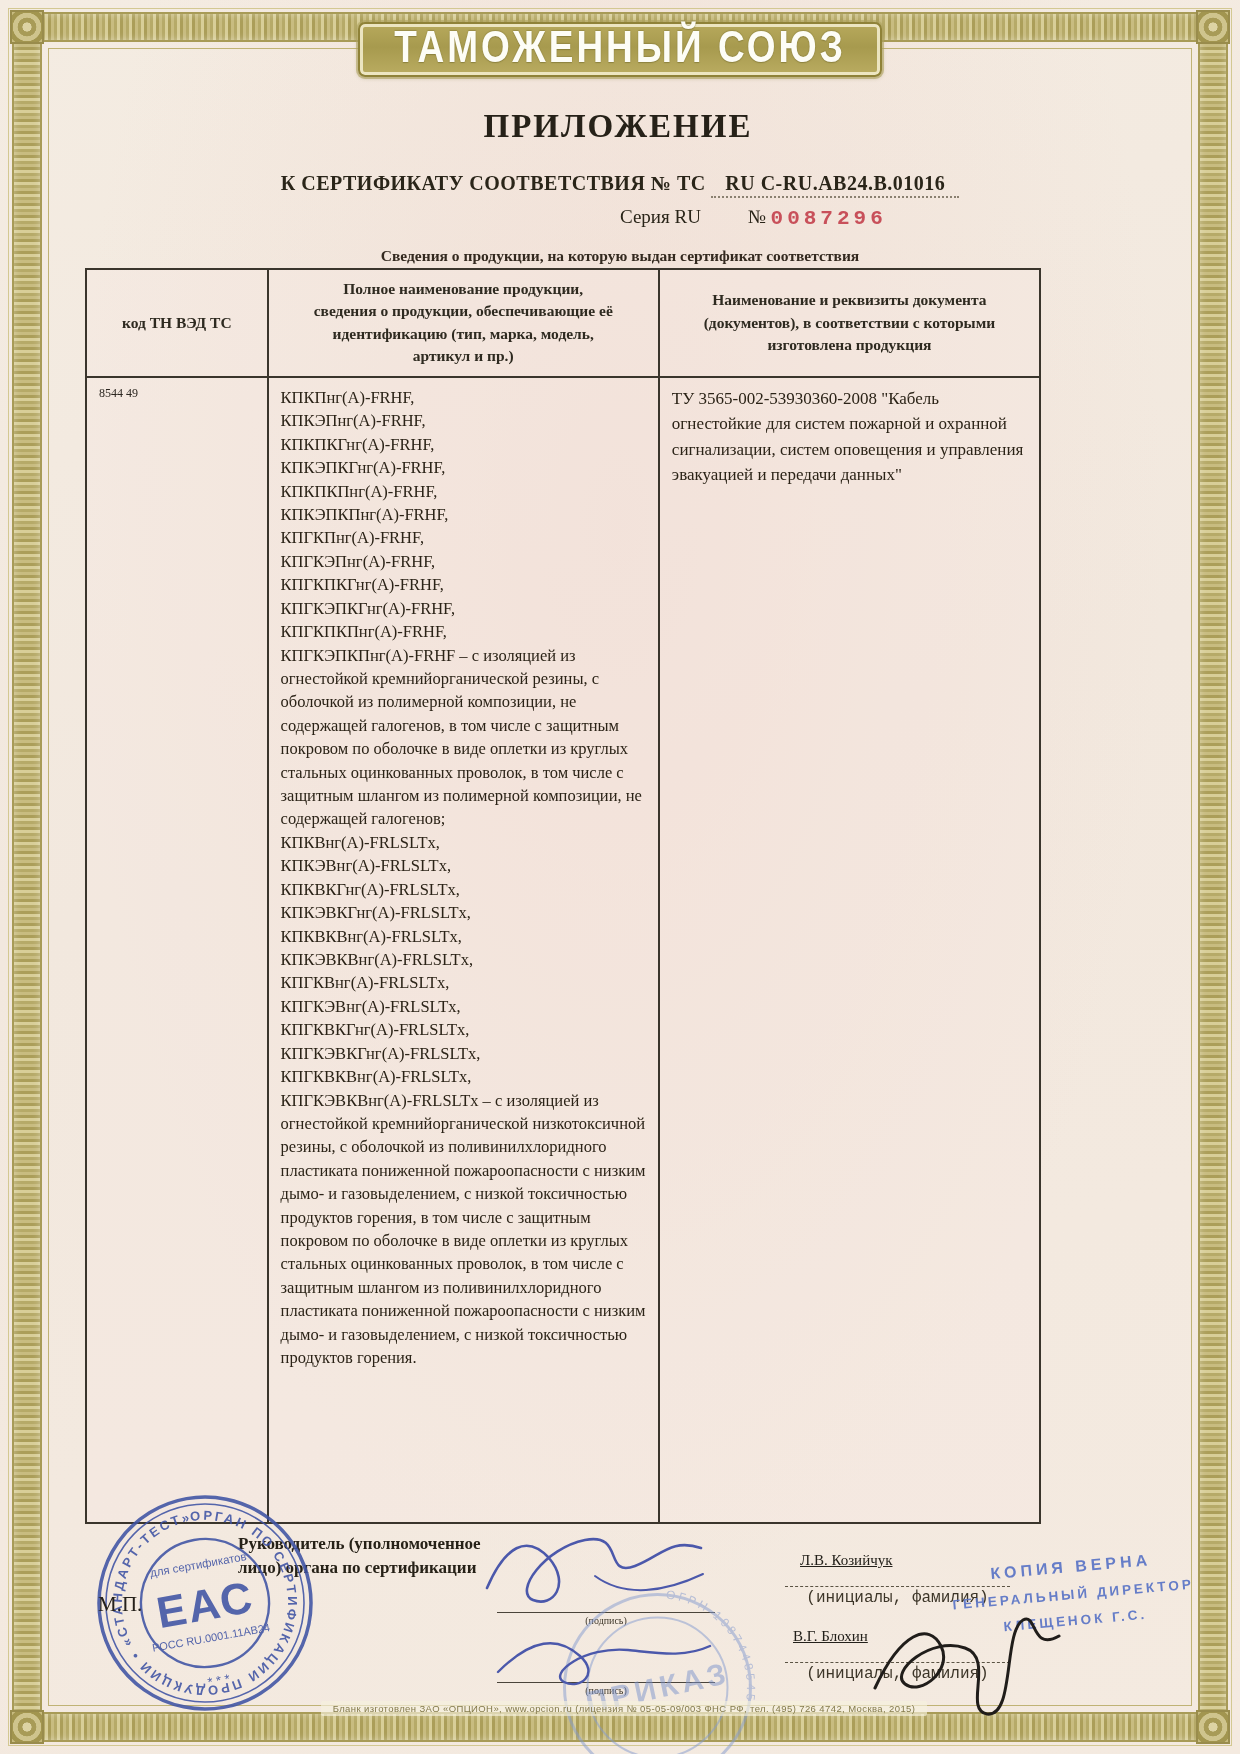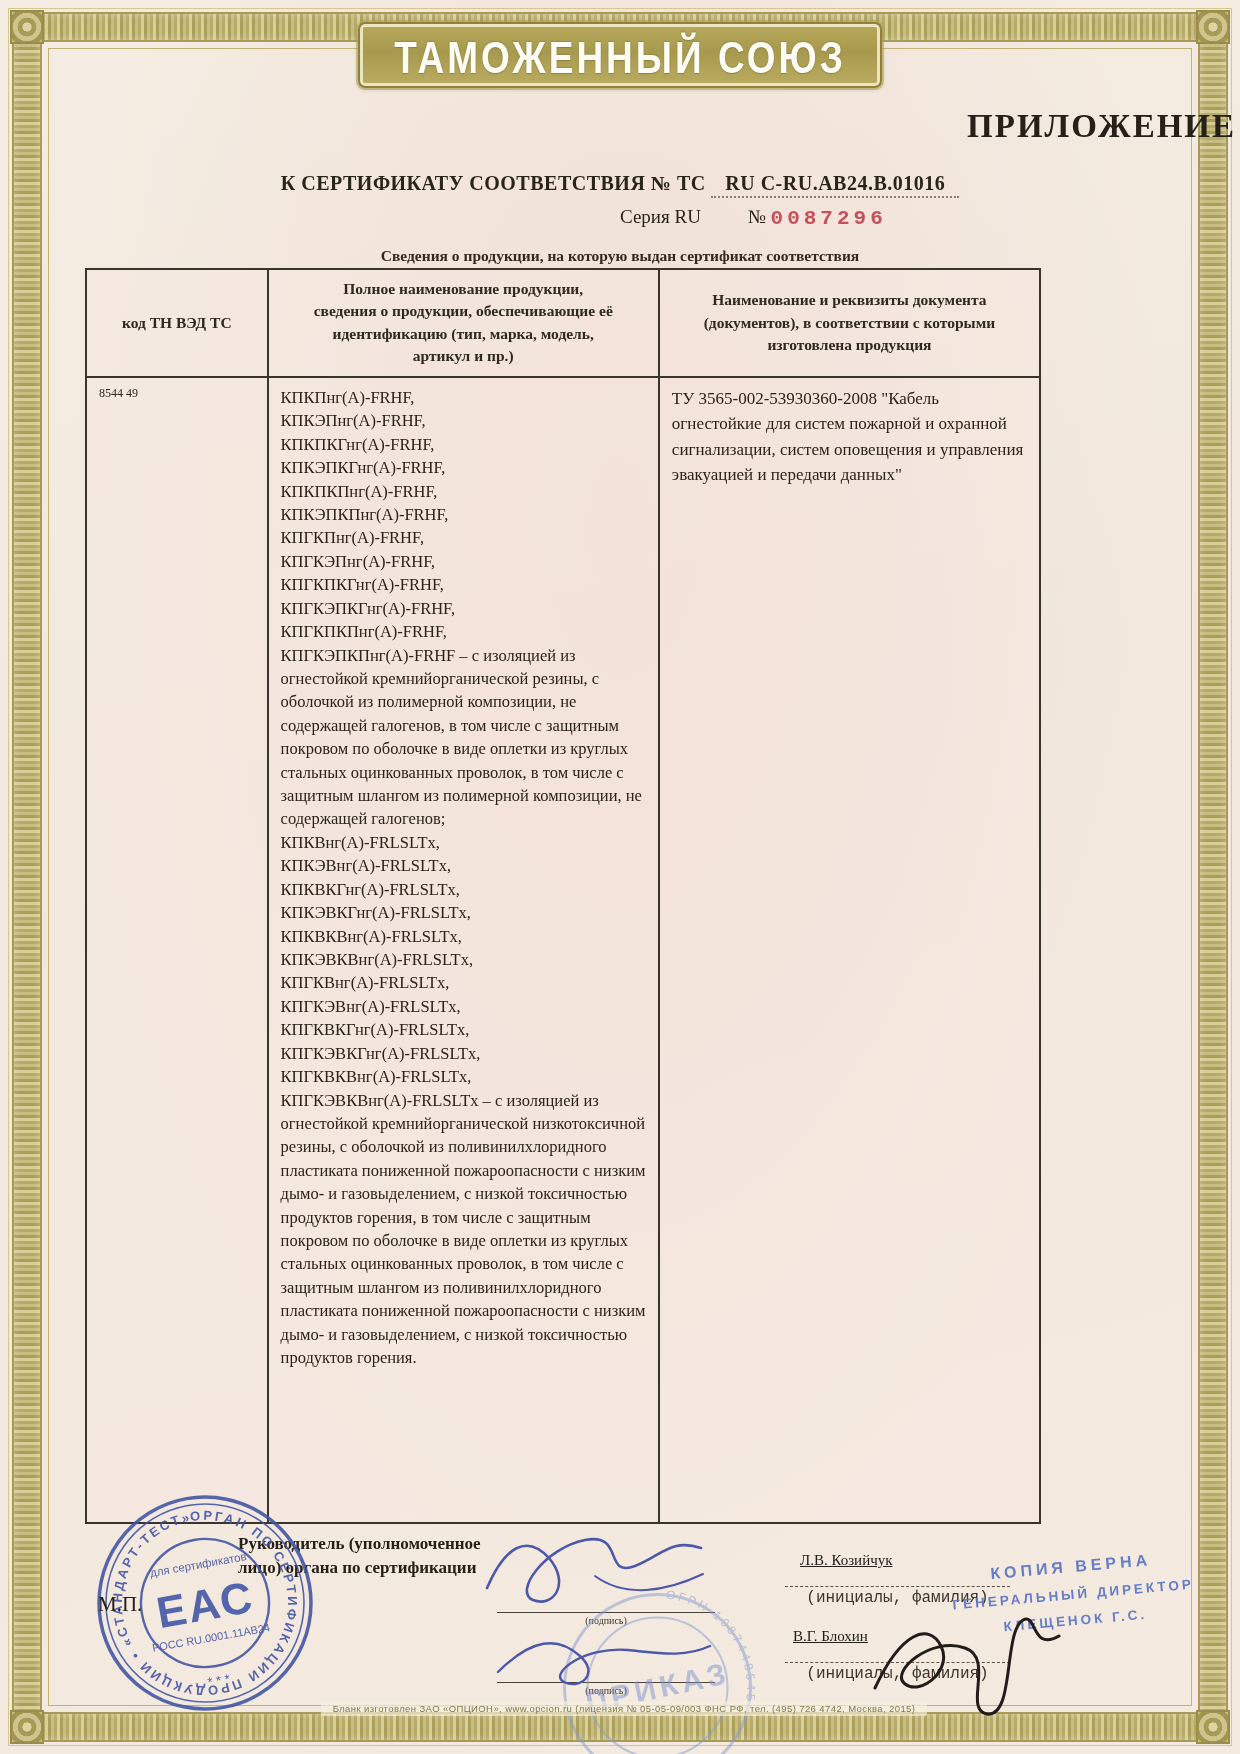--- a/index.html
+++ b/index.html
@@ -22,33 +22,33 @@
   .corner{position:absolute; width:34px; height:34px;
     background:radial-gradient(circle,#ddd3a4 18%,#a89b57 20% 38%,#cfc48d 40% 58%,#a2954f 60% 78%,#c8bc80 80%);
     box-shadow:inset 0 0 0 2px #998c4c;}
   .corner.tl{top:10px;left:10px;} .corner.tr{top:10px;right:10px;}
   .corner.bl{bottom:10px;left:10px;} .corner.br{bottom:10px;right:10px;}
   .frame-line-inner{position:absolute; inset:48px; border:1.5px solid #c0b375; pointer-events:none;}
 
   
   .plaque-wrap{position:absolute; top:22px; left:0; right:0; display:flex; justify-content:center;}
   .plaque{
-    position:relative; padding:15px 34px 10px;
+    position:relative; padding:4px 34px 10px;
     background:linear-gradient(180deg,#b7a95c 0%, #a79a4e 45%, #baac61 100%);
     border:2px solid #8f8238; border-radius:7px;
     box-shadow:inset 0 0 0 3px rgba(246,240,210,.85), 0 0 0 2px rgba(176,165,96,.6), 0 1px 4px rgba(120,110,50,.4);
   }
   .plaque-text{
     font-family:"Liberation Sans", sans-serif; font-weight:700; font-size:37px; line-height:1;
     color:#fdfdf6; letter-spacing:3px; display:inline-block; transform:scaleY(1.22);
     text-shadow:0 1px 1px rgba(110,100,40,.55), 0 -1px 1px rgba(110,100,40,.35);
     white-space:nowrap;
   }
   
-  .doc-title{position:absolute; top:108px; left:0; right:4px; text-align:right;
+  .doc-title{position:absolute; top:108px; left:0; right:4px; text-align:center;
     font-size:33px; font-weight:700; letter-spacing:2px; color:#262118;}
   .cert-line{position:absolute; top:172px; left:0; right:0; text-align:center;
     font-size:20px; font-weight:700; color:#2a2519; letter-spacing:.5px;}
   .cert-number{font-weight:700; border-bottom:2px dotted #8a8070; padding:0 14px 2px;}
   .series-line{position:absolute; top:206px; left:620px; font-size:19px; color:#2a2519;}
   .series-line .gap{display:inline-block; width:42px;}
   .serial-red{font-family:"Liberation Mono", monospace; font-weight:700; font-size:21px;
     color:#c8505a; letter-spacing:4px; vertical-align:-1px;}
   .table-caption{position:absolute; top:247px; left:0; right:0; text-align:center;
     font-size:15.5px; font-weight:700; color:#33291f;}

